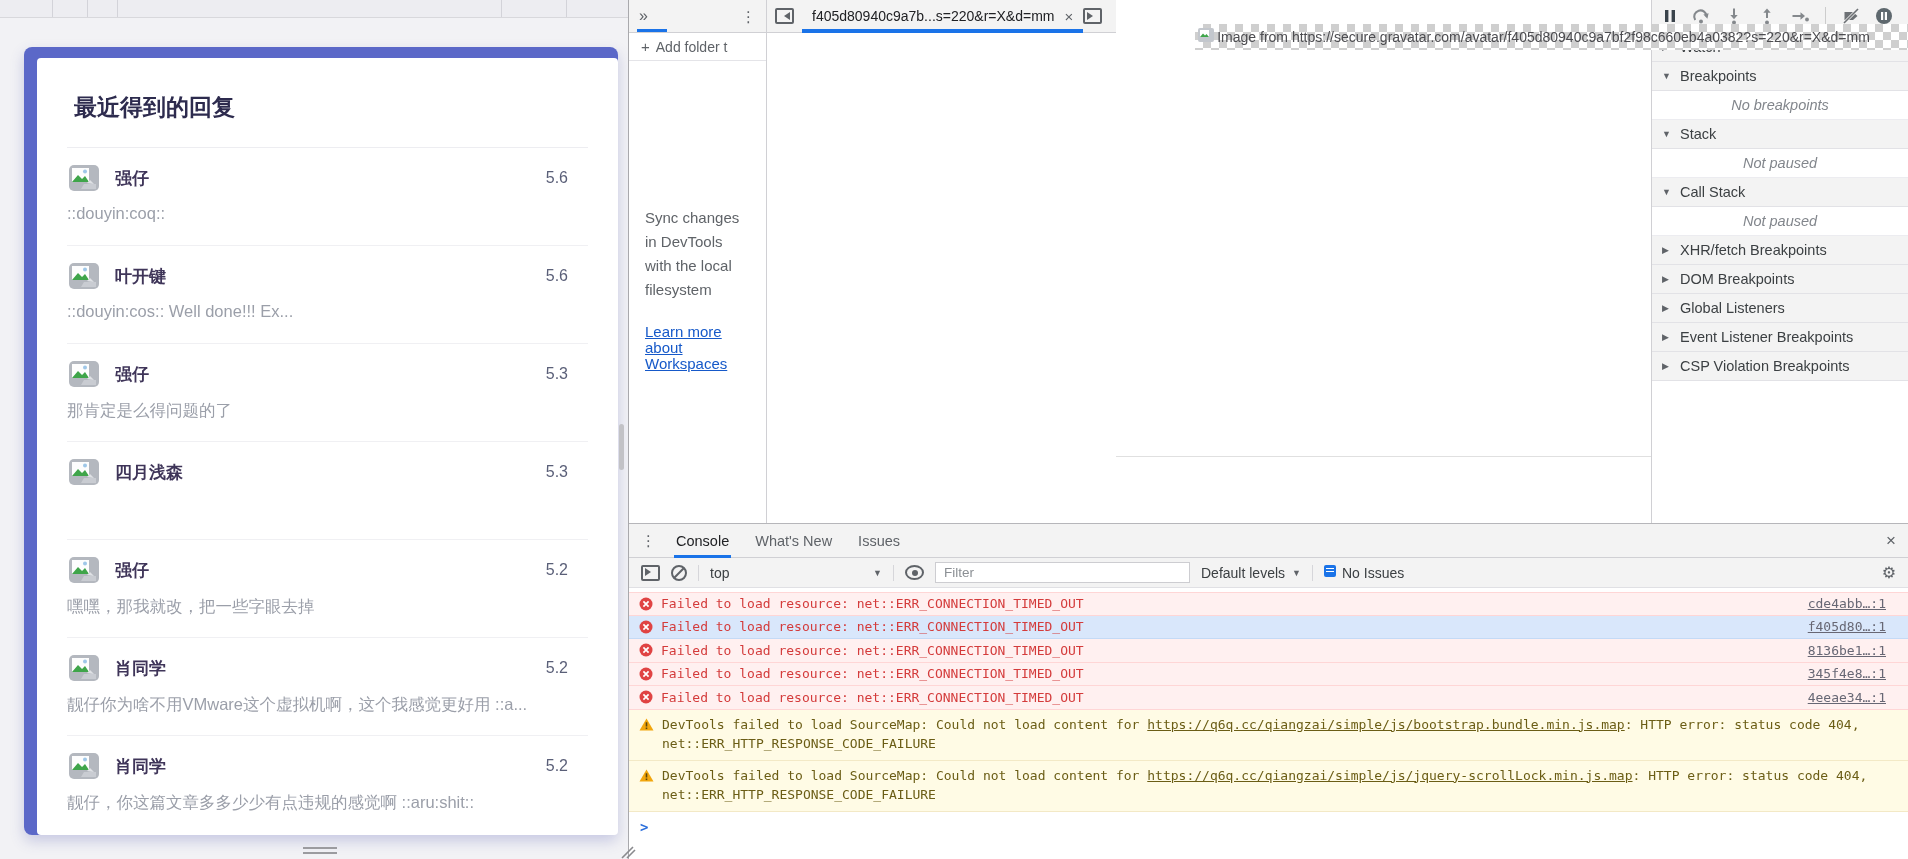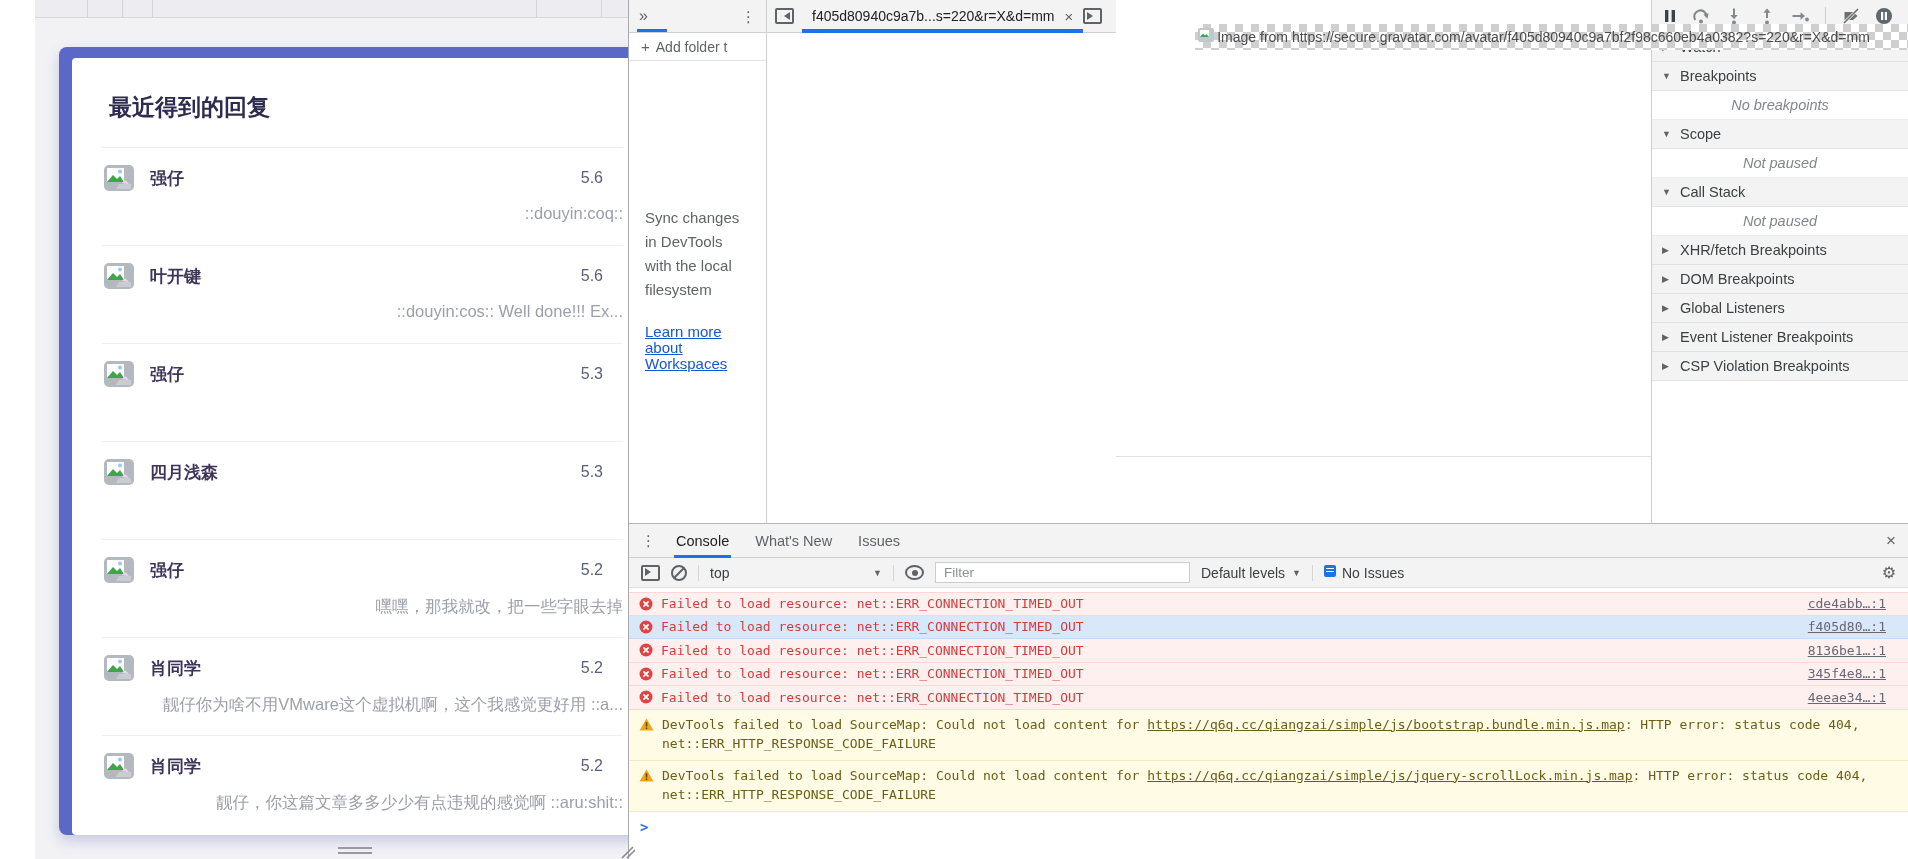--- a/index.html
+++ b/index.html
@@ -1,27 +1,27 @@
 <!DOCTYPE html>
 <html><head>
 <meta charset="utf-8">
 <style>
   html,body{margin:0;padding:0;}
   body{font-family:"Liberation Sans","DejaVu Sans",sans-serif;}
   #screen{position:relative;width:1908px;height:859px;background:#fff;overflow:hidden;}
 
   
-  .page-area{position:absolute;left:0;top:0;width:628px;height:859px;background:#f2f2f5;overflow:hidden;margin-left:35px;}
+  .page-area{position:absolute;left:0;top:0;width:628px;height:859px;background:#f2f2f5;overflow:hidden;}
   .top-strip{height:17px;background:#ebebef;border-bottom:1px solid #d8d8dc;display:flex;}
   .strip-cell{border-right:1px solid #d3d3d9;background:#ededf1;height:100%;box-sizing:border-box;}
   .reply-card-blue{position:absolute;left:24px;top:47px;width:594px;height:788px;background:#5b68c8;border-radius:8px;box-shadow:0 6px 14px rgba(70,80,170,.25);}
   .reply-card{position:absolute;left:13px;top:11px;width:581px;height:777px;background:#fff;border-radius:4px;overflow:hidden;}
   .card-inner{padding:0 30px;}
   .card-title{padding:34px 0 24px 7px;font-size:23px;font-weight:bold;color:#2d2b4e;border-bottom:1px solid #ededf1;}
-  .reply-item{height:98px;border-bottom:1px solid #f0f0f3;padding-top:13px;box-sizing:border-box;text-align:right;}
+  .reply-item{height:98px;border-bottom:1px solid #f0f0f3;padding-top:13px;box-sizing:border-box;}
   .reply-item:last-child{border-bottom:none;}
   .reply-row{display:flex;align-items:center;}
   .avatar{width:34px;height:34px;flex:none;display:inline-block;}
   .reply-name{margin-left:14px;font-size:17px;font-weight:bold;color:#3f3559;}
   .reply-rating{margin-left:auto;margin-right:20px;font-size:16px;color:#5a5f78;}
   .reply-comment{margin-top:9px;font-size:16.5px;color:#9b9fa9;white-space:nowrap;overflow:hidden;}
   .page-scroll-thumb{position:absolute;left:619px;top:424px;width:5px;height:46px;background:#c2c2c6;border-radius:3px;}
   .page-bottom-handle{position:absolute;left:303px;top:847px;width:34px;}
   .page-bottom-handle i{display:block;height:2px;background:#9b9b9f;margin-bottom:3px;}
   .resize-corner{position:absolute;left:620px;top:845px;}
@@ -158,20 +158,21 @@
                       <rect x="2" y="4" width="30" height="26" rx="5" fill="#b4b8bf"></rect>
                       <rect x="5" y="7" width="17" height="14" fill="#fdfdfd"></rect>
                       <circle cx="18" cy="10.5" r="2" fill="#9fc7e8"></circle>
                       <path d="M5 21 l6 -7 4 4 3 -3 4 6 Z" fill="#3fa54a"></path>
                       <path d="M17 23 h12 v5 h-15 Z" fill="#c9ccd2"></path>
                       <path d="M20 22 l3 -3 4 4 Z" fill="#dfe1e5"></path>
                     </svg></span>
                   <span class="reply-name">强仔</span>
                   <span class="reply-rating">5.3</span>
                 </div>
+                <div class="reply-comment">那肯定是么得问题的了</div>
               </div>
               <div class="reply-item">
                 <div class="reply-row">
                   <span class="avatar"><svg width="34" height="34" viewBox="0 0 34 34">
                       <rect x="2" y="4" width="30" height="26" rx="5" fill="#b4b8bf"></rect>
                       <rect x="5" y="7" width="17" height="14" fill="#fdfdfd"></rect>
                       <circle cx="18" cy="10.5" r="2" fill="#9fc7e8"></circle>
                       <path d="M5 21 l6 -7 4 4 3 -3 4 6 Z" fill="#3fa54a"></path>
                       <path d="M17 23 h12 v5 h-15 Z" fill="#c9ccd2"></path>
                       <path d="M20 22 l3 -3 4 4 Z" fill="#dfe1e5"></path>
@@ -335,21 +336,21 @@
               <span class="caret">▶</span>
               <span class="sec-label">Watch</span>
             </div>
             <div class="debug-section-header">
               <span class="caret">▼</span>
               <span class="sec-label">Breakpoints</span>
             </div>
             <div class="debug-note">No breakpoints</div>
             <div class="debug-section-header">
               <span class="caret">▼</span>
-              <span class="sec-label">Scope</span>
+              <span class="sec-label">Stack</span>
             </div>
             <div class="debug-note">Not paused</div>
             <div class="debug-section-header">
               <span class="caret">▼</span>
               <span class="sec-label">Call Stack</span>
             </div>
             <div class="debug-note">Not paused</div>
             <div class="debug-section-header">
               <span class="caret">▶</span>
               <span class="sec-label">XHR/fetch Breakpoints</span>

